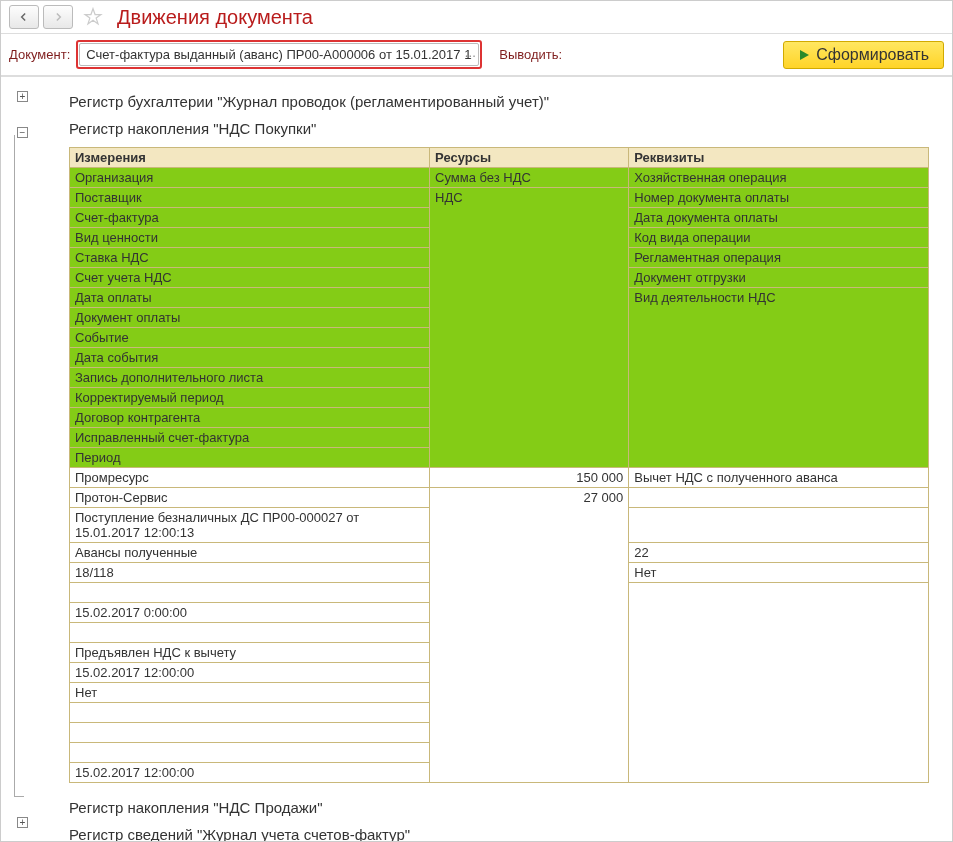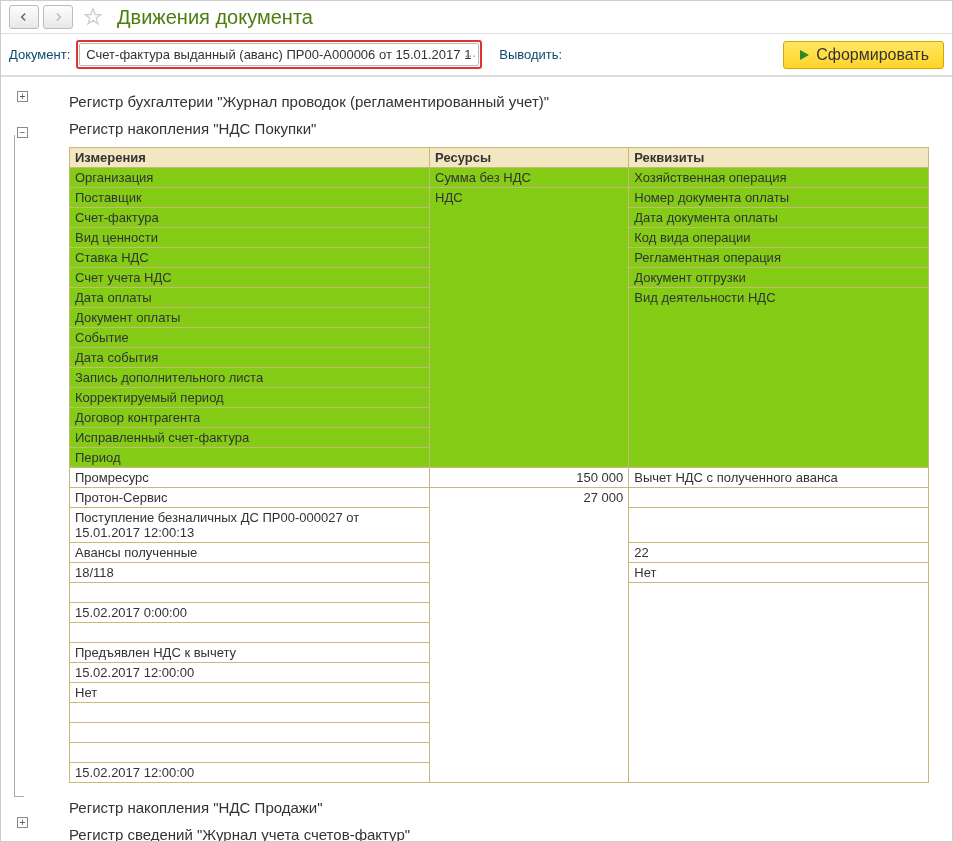--- a/index.html
+++ b/index.html
@@ -9,24 +9,24 @@
     font-size: 13px;
     background: #fff;
     color: #333;
   }
   .window { width: 953px; height: 842px; border: 1px solid #ccc; background: #fff; display: flex; flex-direction: column; }
   .titlebar { display: flex; align-items: center; padding: 4px 8px; border-bottom: 1px solid #ddd; gap: 4px; }
   .nav-btn { width: 30px; height: 24px; border: 1px solid #bbb; background: linear-gradient(#fdfdfd,#e8e8e8); display: flex; align-items: center; justify-content: center; border-radius: 3px; cursor: pointer; color: #666; }
   .nav-btn svg { width: 14px; height: 14px; }
   .star-icon { width: 24px; height: 24px; display: flex; align-items: center; justify-content: center; color: #ccc; margin: 0 4px; }
   .star-icon svg { width: 20px; height: 20px; }
-  .title { font-size: 20px; color: #4d7c0f; margin-left: 4px; }
+  .title { font-size: 20px; color: #b91c1c; margin-left: 4px; }
 
   .toolbar { display: flex; align-items: center; padding: 6px 8px; border-bottom: 1px solid #ddd; gap: 6px; }
-  .toolbar-label { color: #0c4a6e; }
+  .toolbar-label { color: #7f1d1d; }
   .doc-input-wrap { flex: 0 0 auto; position: relative; border: 2px solid #d33; border-radius: 3px; padding: 1px; }
   .doc-input { width: 400px; padding: 3px 6px; border: 1px solid #bbb; background: #fff; font-size: 13px; color: #333; border-radius: 2px; }
   .doc-ellipsis { position: absolute; right: 4px; top: 4px; color: #888; font-size: 12px; cursor: pointer; }
 
   .radio-group { display: flex; align-items: center; gap: 10px; margin-left: 12px; }
   .radio { display: inline-flex; align-items: center; gap: 4px; cursor: pointer; }
   .radio-circle { width: 13px; height: 13px; border: 1px solid #888; border-radius: 50%; display: inline-flex; align-items: center; justify-content: center; background: #fff; }
   .radio-circle.checked::after { content: ""; width: 7px; height: 7px; border-radius: 50%; background: #2a8a2a; }
 
   .run-btn { margin-left: auto; display: flex; align-items: center; gap: 6px; padding: 4px 14px; background: linear-gradient(#ffe761,#ffd428); border: 1px solid #d1aa00; border-radius: 3px; cursor: pointer; color: #333; font-size: 16px; }

